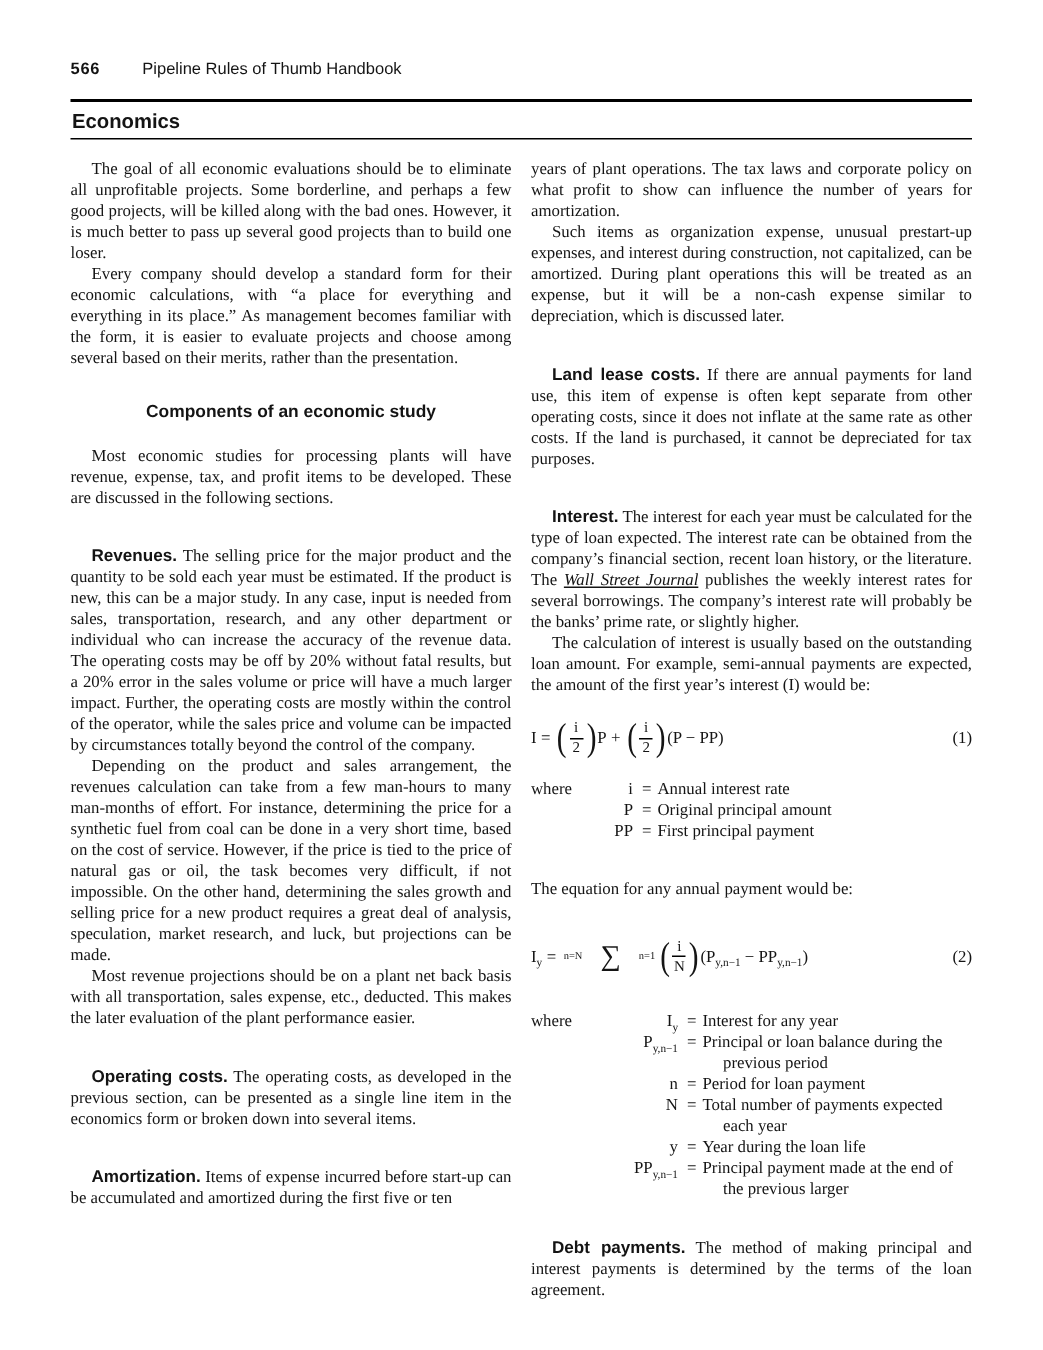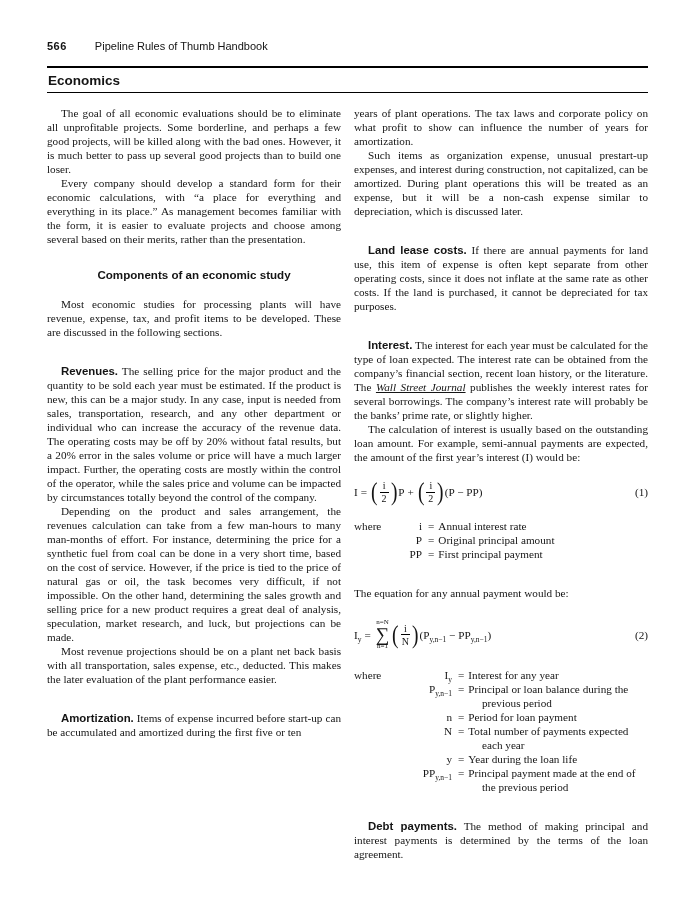--- a/index.html
+++ b/index.html
@@ -33,22 +33,22 @@
   .eq-body{display:inline-flex;align-items:center;}
   .eq-number{margin-left:auto;}
   .bigparen{font-size:26px;font-weight:400;line-height:26px;
     font-family:"Liberation Serif",serif;transform:scaleX(.75);}
   .frac{display:inline-flex;flex-direction:column;align-items:center;
     font-size:10px;line-height:11px;margin:0 1px;}
   .frac .num{border-bottom:1px solid #000;padding:0 3px 0.5px 3px;}
   .frac .den{padding-top:0.5px;}
   .op{margin:0 3px;}
   sub{font-size:7.5px;line-height:0;}
-  .sum{display:inline-flex;flex-direction:column;align-items:center;
-    line-height:1;margin:4px 2px;}
+  .sum{display:inline-flex;flex-direction:row;align-items:center;
+    line-height:1;margin:14px 2px;gap:12px;}
   .sum .lim{font-size:7px;line-height:7px;}
   .sum .sigma{font-size:19px;line-height:17px;}
   .eq-tail{white-space:pre;}
   
   .where{display:grid;grid-template-columns:42px 26px 1fr;column-gap:0;
     margin-top:14px;text-align:left;line-height:14px;}
   .where.wide{grid-template-columns:40px 58px 1fr;}
   .where .wlabel{grid-column:1;}
   .where .wterm{text-align:right;white-space:nowrap;}
   .where .wdesc{padding-left:36px;text-indent:-30px;margin-left:-6px;}
@@ -76,20 +76,21 @@
 
       <div class="section-heading">Components of an economic study</div>
 
       <p class="par">Most economic studies for processing plants will have revenue, expense, tax, and profit items to be developed. These are discussed in the following sections.</p>
 
       <p class="par gap"><span class="runin">Revenues.</span><span> The selling price for the major product and the quantity to be sold each year must be estimated. If the product is new, this can be a major study. In any case, input is needed from sales, transportation, research, and any other department or individual who can increase the accuracy of the revenue data. The operating costs may be off by 20% without fatal results, but a 20% error in the sales volume or price will have a much larger impact. Further, the operating costs are mostly within the control of the operator, while the sales price and volume can be impacted by circumstances totally beyond the control of the company.</span></p>
 
       <p class="par">Depending on the product and sales arrangement, the revenues calculation can take from a few man-hours to many man-months of effort. For instance, determining the price for a synthetic fuel from coal can be done in a very short time, based on the cost of service. However, if the price is tied to the price of natural gas or oil, the task becomes very difficult, if not impossible. On the other hand, determining the sales growth and selling price for a new product requires a great deal of analysis, speculation, market research, and luck, but projections can be made.</p>
       <p class="par">Most revenue projections should be on a plant net back basis with all transportation, sales expense, etc., deducted. This makes the later evaluation of the plant performance easier.</p>
 
+      <p class="par gap"><span class="runin">Operating costs.</span><span> The operating costs, as developed in the previous section, can be presented as a single line item in the economics form or broken down into several items.</span></p>
 
       <p class="par gap"><span class="runin">Amortization.</span><span> Items of expense incurred before start-up can be accumulated and amortized during the first five or ten</span></p>
     </div>
 
     <div class="col">
       <p class="par noindent">years of plant operations. The tax laws and corporate policy on what profit to show can influence the number of years for amortization.</p>
       <p class="par">Such items as organization expense, unusual prestart-up expenses, and interest during construction, not capitalized, can be amortized. During plant operations this will be treated as an expense, but it will be a non-cash expense similar to depreciation, which is discussed later.</p>
 
       <p class="par gap"><span class="runin">Land lease costs.</span><span> If there are annual payments for land use, this item of expense is often kept separate from other operating costs, since it does not inflate at the same rate as other costs. If the land is purchased, it cannot be depreciated for tax purposes.</span></p>
 
@@ -165,20 +166,20 @@
         <span class="wterm"><span>n</span><sub></sub></span>
         <span class="wdesc"><span class="eqsign">=</span><span>Period for loan payment</span></span>
         <span class="wlabel"></span>
         <span class="wterm"><span>N</span><sub></sub></span>
         <span class="wdesc"><span class="eqsign">=</span><span>Total number of payments expected each year</span></span>
         <span class="wlabel"></span>
         <span class="wterm"><span>y</span><sub></sub></span>
         <span class="wdesc"><span class="eqsign">=</span><span>Year during the loan life</span></span>
         <span class="wlabel"></span>
         <span class="wterm"><span>PP</span><sub>y,n−1</sub></span>
-        <span class="wdesc"><span class="eqsign">=</span><span>Principal payment made at the end of the previous period</span></span>
+        <span class="wdesc"><span class="eqsign">=</span><span>Principal payment made at the end of the previous larger</span></span>
       </div>
 
       <p class="par gap"><span class="runin">Debt payments.</span><span> The method of making principal and interest payments is determined by the terms of the loan agreement.</span></p>
     </div>
 
   </div>
 </div>
 
 </body></html>

